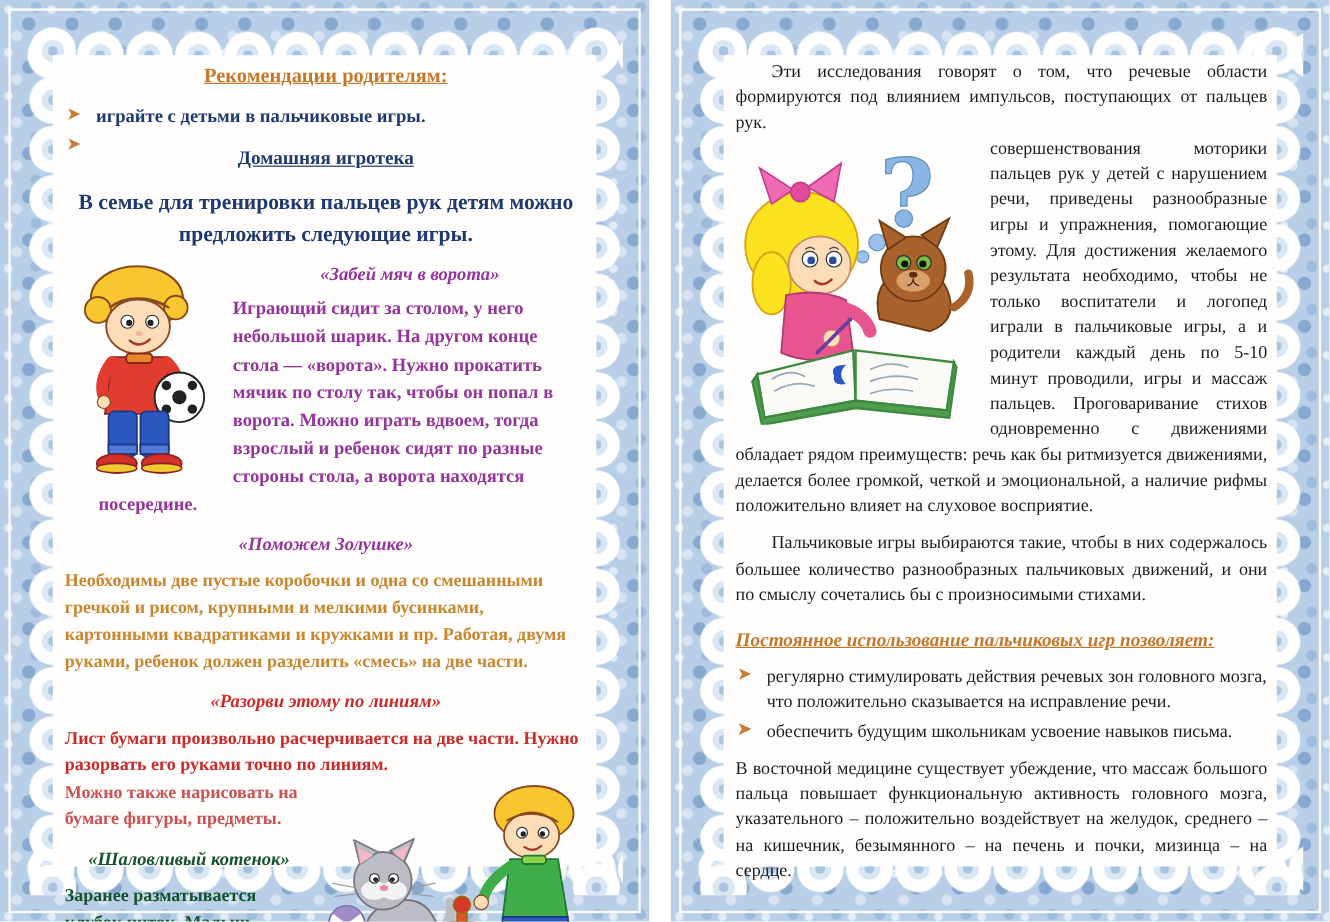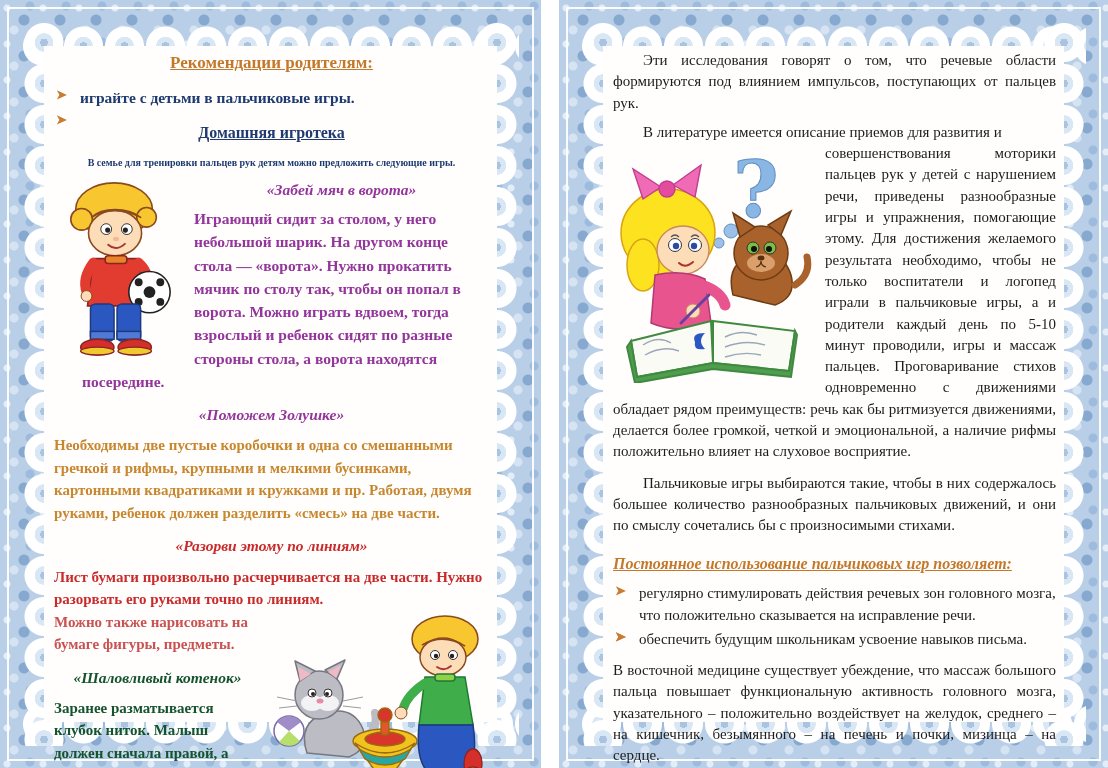--- a/index.html
+++ b/index.html
@@ -47,21 +47,21 @@
   .red2{color:#c95252;font-weight:bold;}
   .greenb{color:#14532d;font-weight:bold;}
   .game-h{font-style:italic;font-weight:bold;text-align:center;font-size:15.5px;}
   ul.blist{list-style:none;}
   ul.blist li{position:relative;padding-left:26px;margin-top:2px;}
   .arrow{position:absolute;left:2px;top:-1px;color:#c77c32;font-size:13px;font-weight:bold;}
 
   
   .lp-bullets{margin-top:10px;font-size:15.5px;}
   .lp-sub{margin-top:12px;font-size:16px;}
-  .lp-intro{margin-top:10px;text-align:center;font-size:10px;}
+  .lp-intro{margin-top:10px;text-align:center;font-size:18px;}
   .lp-g1h{margin-top:8px;}
   .lp-g1t{margin-top:6px;font-size:15.5px;line-height:1.5;margin-left:28px;}
   .lp-g2h{margin-top:10px;}
   .lp-g2t{margin-top:8px;}
   .lp-g3h{margin-top:10px;}
   .lp-g3t{margin-top:8px;}
   .lp-g4h{margin-top:10px;}
   .lp-g4t{margin-top:8px;}
 
   .img-boy{float:left;width:128px;height:182px;margin:6px 12px 2px 0;}
@@ -145,21 +145,21 @@
           <ellipse cx="82" cy="174" rx="17" ry="8" fill="#d42f2a"></ellipse>
           <ellipse cx="44" cy="178" rx="17" ry="4" fill="#f0c930"></ellipse>
           <ellipse cx="82" cy="178" rx="17" ry="4" fill="#f0c930"></ellipse>
         </g>
       </svg>
 
       <h3 class="purple game-h lp-g1h">«Забей мяч в ворота»</h3>
       <p class="purple lp-g1t">Играющий сидит за столом, у него небольшой шарик. На другом конце стола — «ворота». Нужно прокатить мячик по столу так, чтобы он попал в ворота. Можно играть вдвоем, тогда взрослый и ребенок сидят по разные стороны стола, а ворота находятся посередине.</p>
 
       <h3 class="purple game-h lp-g2h">«Поможем Золушке»</h3>
-      <p class="orangeb lp-g2t">Необходимы две пустые коробочки и одна со смешанными гречкой и рифмы, крупными и мелкими бусинками, картонными квадратиками и кружками и пр. Работая, двумя руками, ребенок должен разделить «смесь» на две части.</p>
+      <p class="orangeb lp-g2t">Необходимы две пустые коробочки и одна со смешанными гречкой и рисом, крупными и мелкими бусинками, картонными квадратиками и кружками и пр. Работая, двумя руками, ребенок должен разделить «смесь» на две части.</p>
 
       <h3 class="redb game-h lp-g3h">«Разорви этому по линиям»</h3>
       <p class="redb lp-g3t">Лист бумаги произвольно расчерчивается на две части. Нужно разорвать его руками точно по линиям.</p>
 
       <svg class="img-bottom" viewBox="0 0 222 186">
 
         <circle cx="22" cy="118" r="15" fill="#ffffff" stroke="#7a6aa8" stroke-width="1.5"></circle>
         <path d="M10,109 A15 15 0 0 1 34,109 L22,118 Z" fill="#a08cc8"></path>
         <path d="M12,129 A15 15 0 0 0 33,128 L22,118 Z" fill="#b7e06b"></path>
 
@@ -229,21 +229,20 @@
 
   <div class="page page-right">
     <div class="frame-line"></div>
     <div class="lace h top"></div>
     <div class="lace h bottom"></div>
     <div class="lace v left"></div>
     <div class="lace v right"></div>
 
     <div class="page-inner rp" style="line-height:1.42;">
       <p class="ind">Эти исследования говорят о том, что речевые области формируются под влиянием импульсов, поступающих от пальцев рук.</p>
-      <p class="ind" style="margin-top:8px;">В литературе имеется описание приемов для развития и</p>
 
       <svg class="img-girl" viewBox="0 0 200 238">
 
         <text x="120" y="72" font-family="DejaVu Serif, serif" font-size="78" font-weight="bold" fill="#8ab6e4" stroke="#5f8fc4" stroke-width="1">?</text>
         <circle cx="118" cy="86" r="7" fill="#9cc1e8" stroke="#5f8fc4"></circle>
         <circle cx="106" cy="98" r="5" fill="#9cc1e8" stroke="#5f8fc4"></circle>
 
         <g stroke="#d8a413" stroke-width="1.5">
           <ellipse cx="55" cy="88" rx="47" ry="44" fill="#fce21f"></ellipse>
           <ellipse cx="30" cy="120" rx="16" ry="26" fill="#fce21f"></ellipse>

